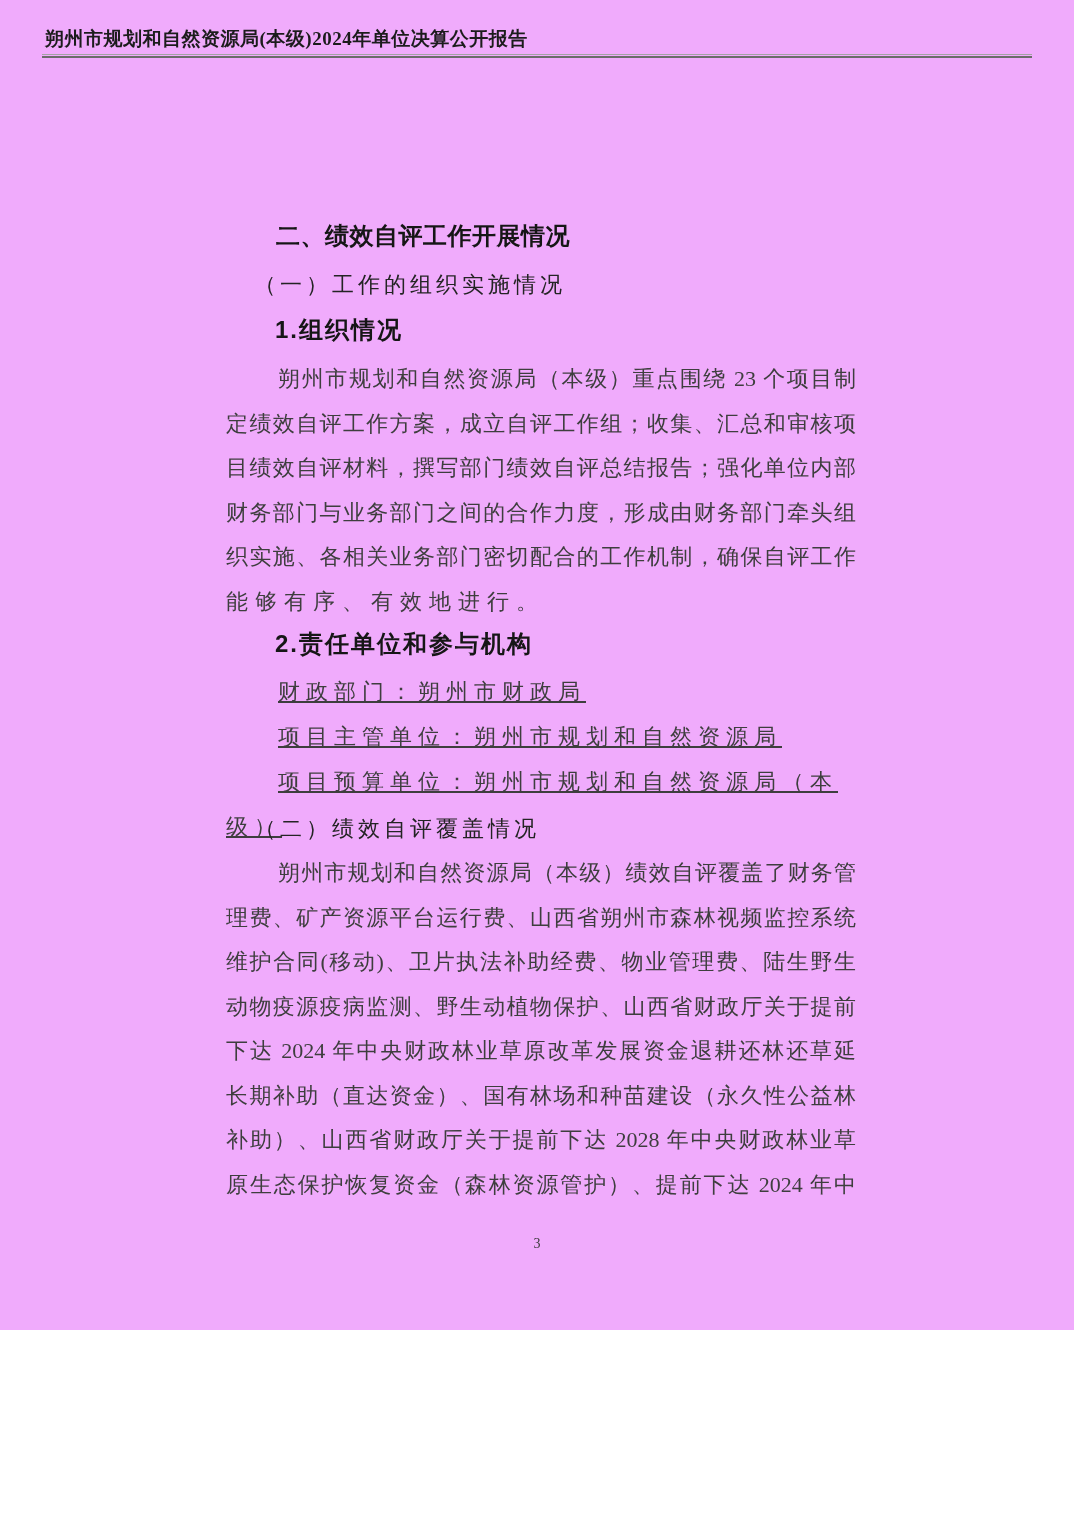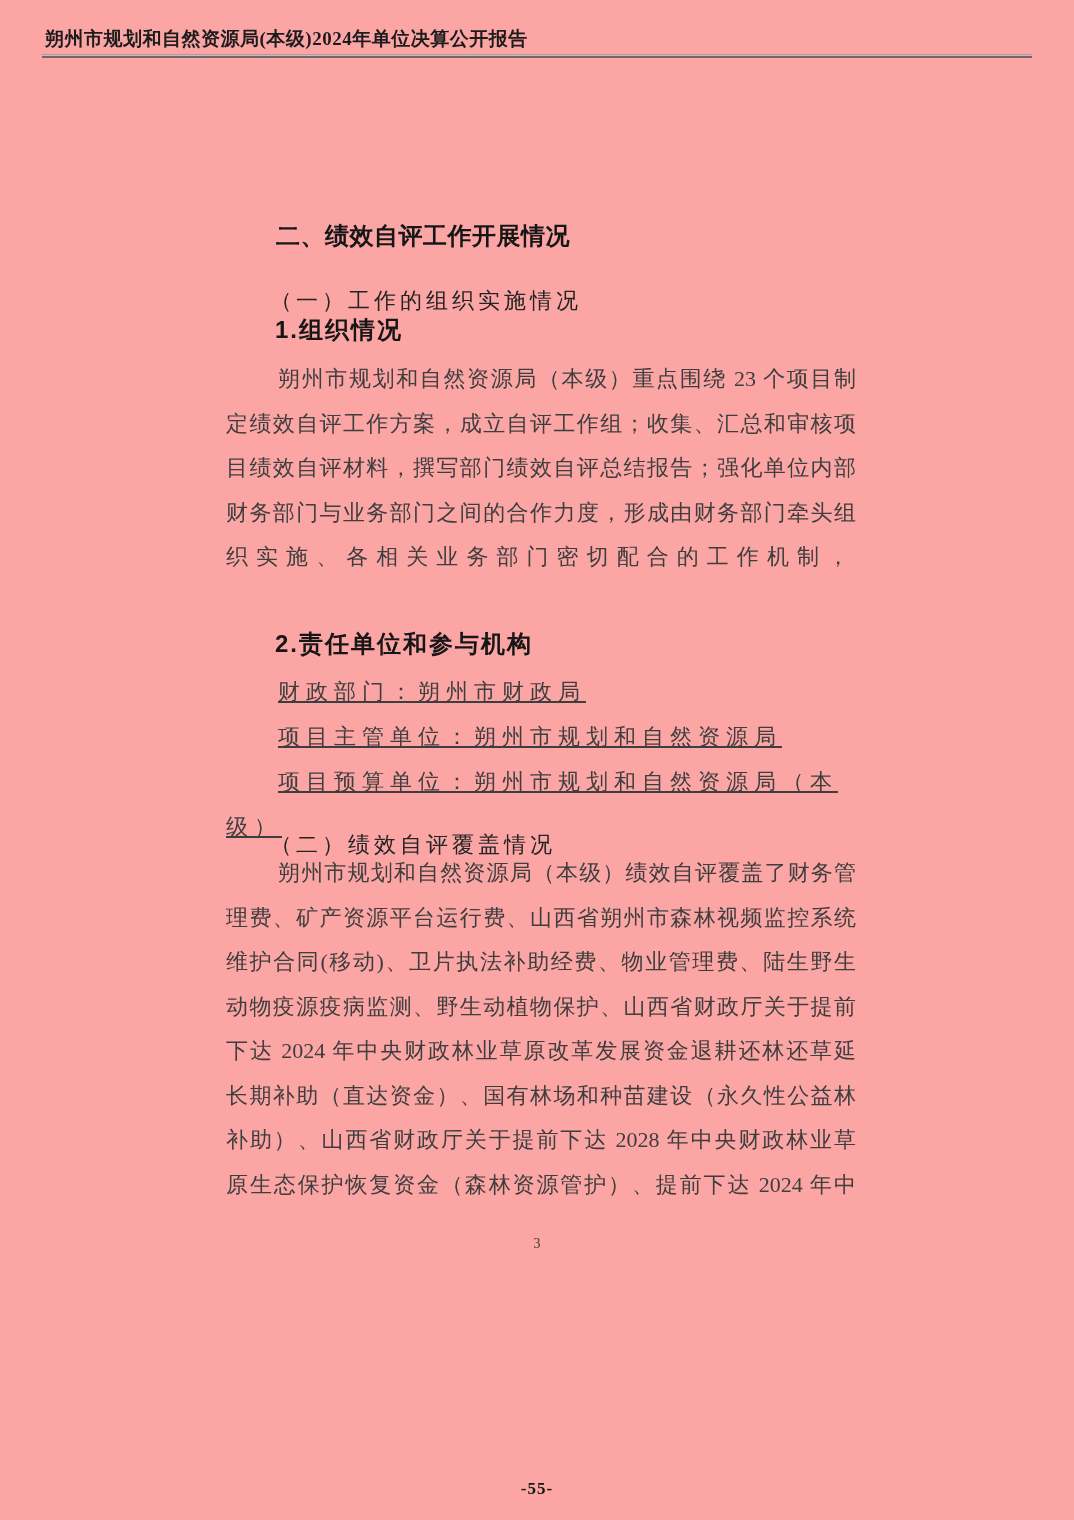--- a/index.html
+++ b/index.html
@@ -1,37 +1,37 @@
 <!DOCTYPE html>
 <html><head>
 <meta charset="utf-8">
 <style>
   html,body { margin:0; padding:0; background:#ffffff; }
   .page {
-    position:relative; width:1074px; height:1520px; background:#fca5a5;
+    position:relative; width:1074px; height:1330px; background:#f0abfc;
     overflow:hidden; font-family:"Liberation Serif", serif; color:#3e3e3e;
   }
   
   .doc-header {
     position:absolute; left:45px; top:26px;
     font-size:19px; font-weight:700; color:#1c1c1c; letter-spacing:0.5px;
   }
   .header-rule {
     position:absolute; left:42px; top:54px; width:990px; height:1px;
     border-top:1px solid #a3a3a3; border-bottom:2px solid #6b6b6b;
   }
   
   .content { position:absolute; left:226px; top:0; width:630px; height:100%; }
   .h1 {
     position:absolute; left:50px; top:222px; margin:0;
     font-family:"Liberation Sans", sans-serif; font-weight:700;
     font-size:24px; line-height:28px; color:#161616; letter-spacing:0.5px;text-align:right;
   }
   .h2 {
-    position:absolute; left:28px; margin:16px; font-weight:400;
+    position:absolute; left:28px; margin:0; font-weight:400;
     font-size:22px; line-height:28px; color:#242424; letter-spacing:4px;
   }
   .h2.s1 { top:271px; }
   .h2.s2 { top:815px; }
   .h3 {
     position:absolute; left:49px; margin:0;
     font-family:"Liberation Sans", sans-serif; font-weight:700;
     font-size:24px; line-height:28px; color:#161616; letter-spacing:2px;text-align:center;
   }
   .h3.s11 { top:316px; }
@@ -71,20 +71,21 @@
     <h2 class="h2 s1">（一）工作的组织实施情况</h2>
 
     <h3 class="h3 s11">1.组织情况</h3>
 
     <div class="para para1 indent last-left">
         <div class="tl">朔州市规划和自然资源局（本级）重点围绕 23 个项目制</div>
         <div class="tl">定绩效自评工作方案，成立自评工作组；收集、汇总和审核项</div>
         <div class="tl">目绩效自评材料，撰写部门绩效自评总结报告；强化单位内部</div>
         <div class="tl">财务部门与业务部门之间的合作力度，形成由财务部门牵头组</div>
         <div class="tl">织实施、各相关业务部门密切配合的工作机制，确保自评工作</div>
+        <div class="tl">能够有序、有效地进行。</div>
       </div>
 
     <h3 class="h3 s12">2.责任单位和参与机构</h3>
 
     <div class="labels">
         <div class="tl">财政部门：朔州市财政局</div>
         <div class="tl">项目主管单位：朔州市规划和自然资源局</div>
         <div class="tl">项目预算单位：朔州市规划和自然资源局（本级）</div>
       </div>
 

